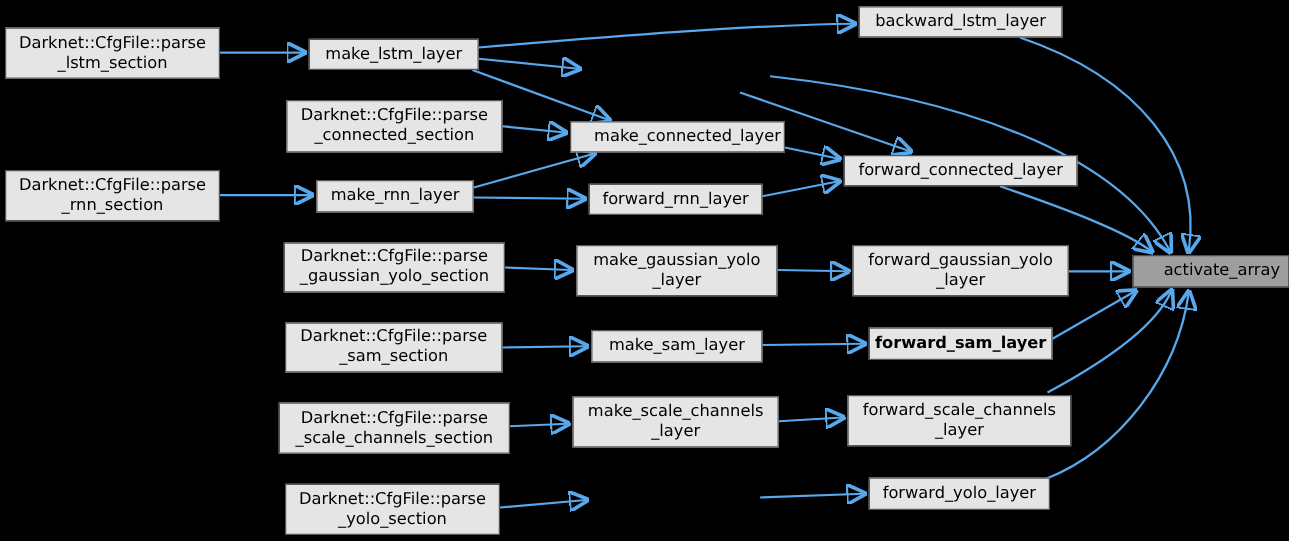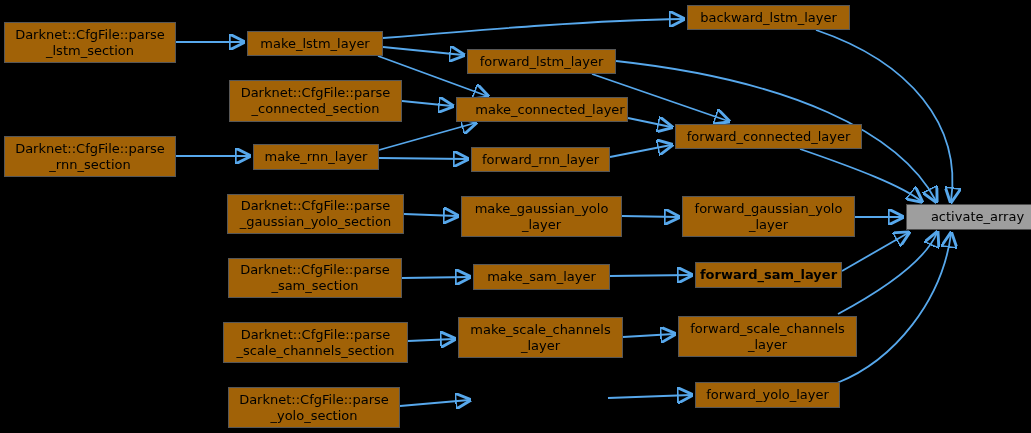--- a/index.html
+++ b/index.html
@@ -8,21 +8,21 @@
     width:1031px;height:433px;
     background:#000000;
     font-family:"DejaVu Sans","Liberation Sans",sans-serif;
     overflow:hidden;
   }
   .edges{position:absolute;left:0;top:0;width:1031px;height:433px;}
   .edges path{fill:none;stroke:#57a8ec;stroke-width:1.8px;}
   .node{
     position:absolute;
     box-sizing:border-box;
-    background:#a16207;
+    background:#e5e5e5;
     border:1.6px solid #575757;
     color:#000000;
     font-size:13px;
     line-height:16px;
     display:flex;
     align-items:center;
     justify-content:center;
     text-align:center;
     white-space:pre-line;
     cursor:pointer;
@@ -80,21 +80,20 @@
   <div class="node" style="left:227px;top:194px;width:177px;height:40px;">Darknet::CfgFile::parse
 _gaussian_yolo_section</div>
   <div class="node" style="left:228px;top:258px;width:174px;height:40px;">Darknet::CfgFile::parse
 _sam_section</div>
   <div class="node" style="left:223px;top:322px;width:185px;height:41px;">Darknet::CfgFile::parse
 _scale_channels_section</div>
   <div class="node" style="left:228px;top:387px;width:172px;height:41px;">Darknet::CfgFile::parse
 _yolo_section</div>
 
   <div class="node" style="left:247px;top:31px;width:136px;height:25px;">make_lstm_layer</div>
-  <div class="node" style="left:467px;top:49px;width:149px;height:25px;">forward_lstm_layer</div>
   <div class="node" style="left:456px;top:97px;width:172px;height:25px;padding-left:16px;">make_connected_layer</div>
   <div class="node" style="left:253px;top:144px;width:126px;height:26px;">make_rnn_layer</div>
   <div class="node" style="left:471px;top:147px;width:139px;height:25px;">forward_rnn_layer</div>
   <div class="node" style="left:461px;top:196px;width:161px;height:41px;">make_gaussian_yolo
 _layer</div>
   <div class="node" style="left:473px;top:264px;width:137px;height:26px;">make_sam_layer</div>
   <div class="node" style="left:458px;top:317px;width:165px;height:41px;">make_scale_channels
 _layer</div>
 
   <div class="node" style="left:687px;top:5px;width:163px;height:25px;">backward_lstm_layer</div>

